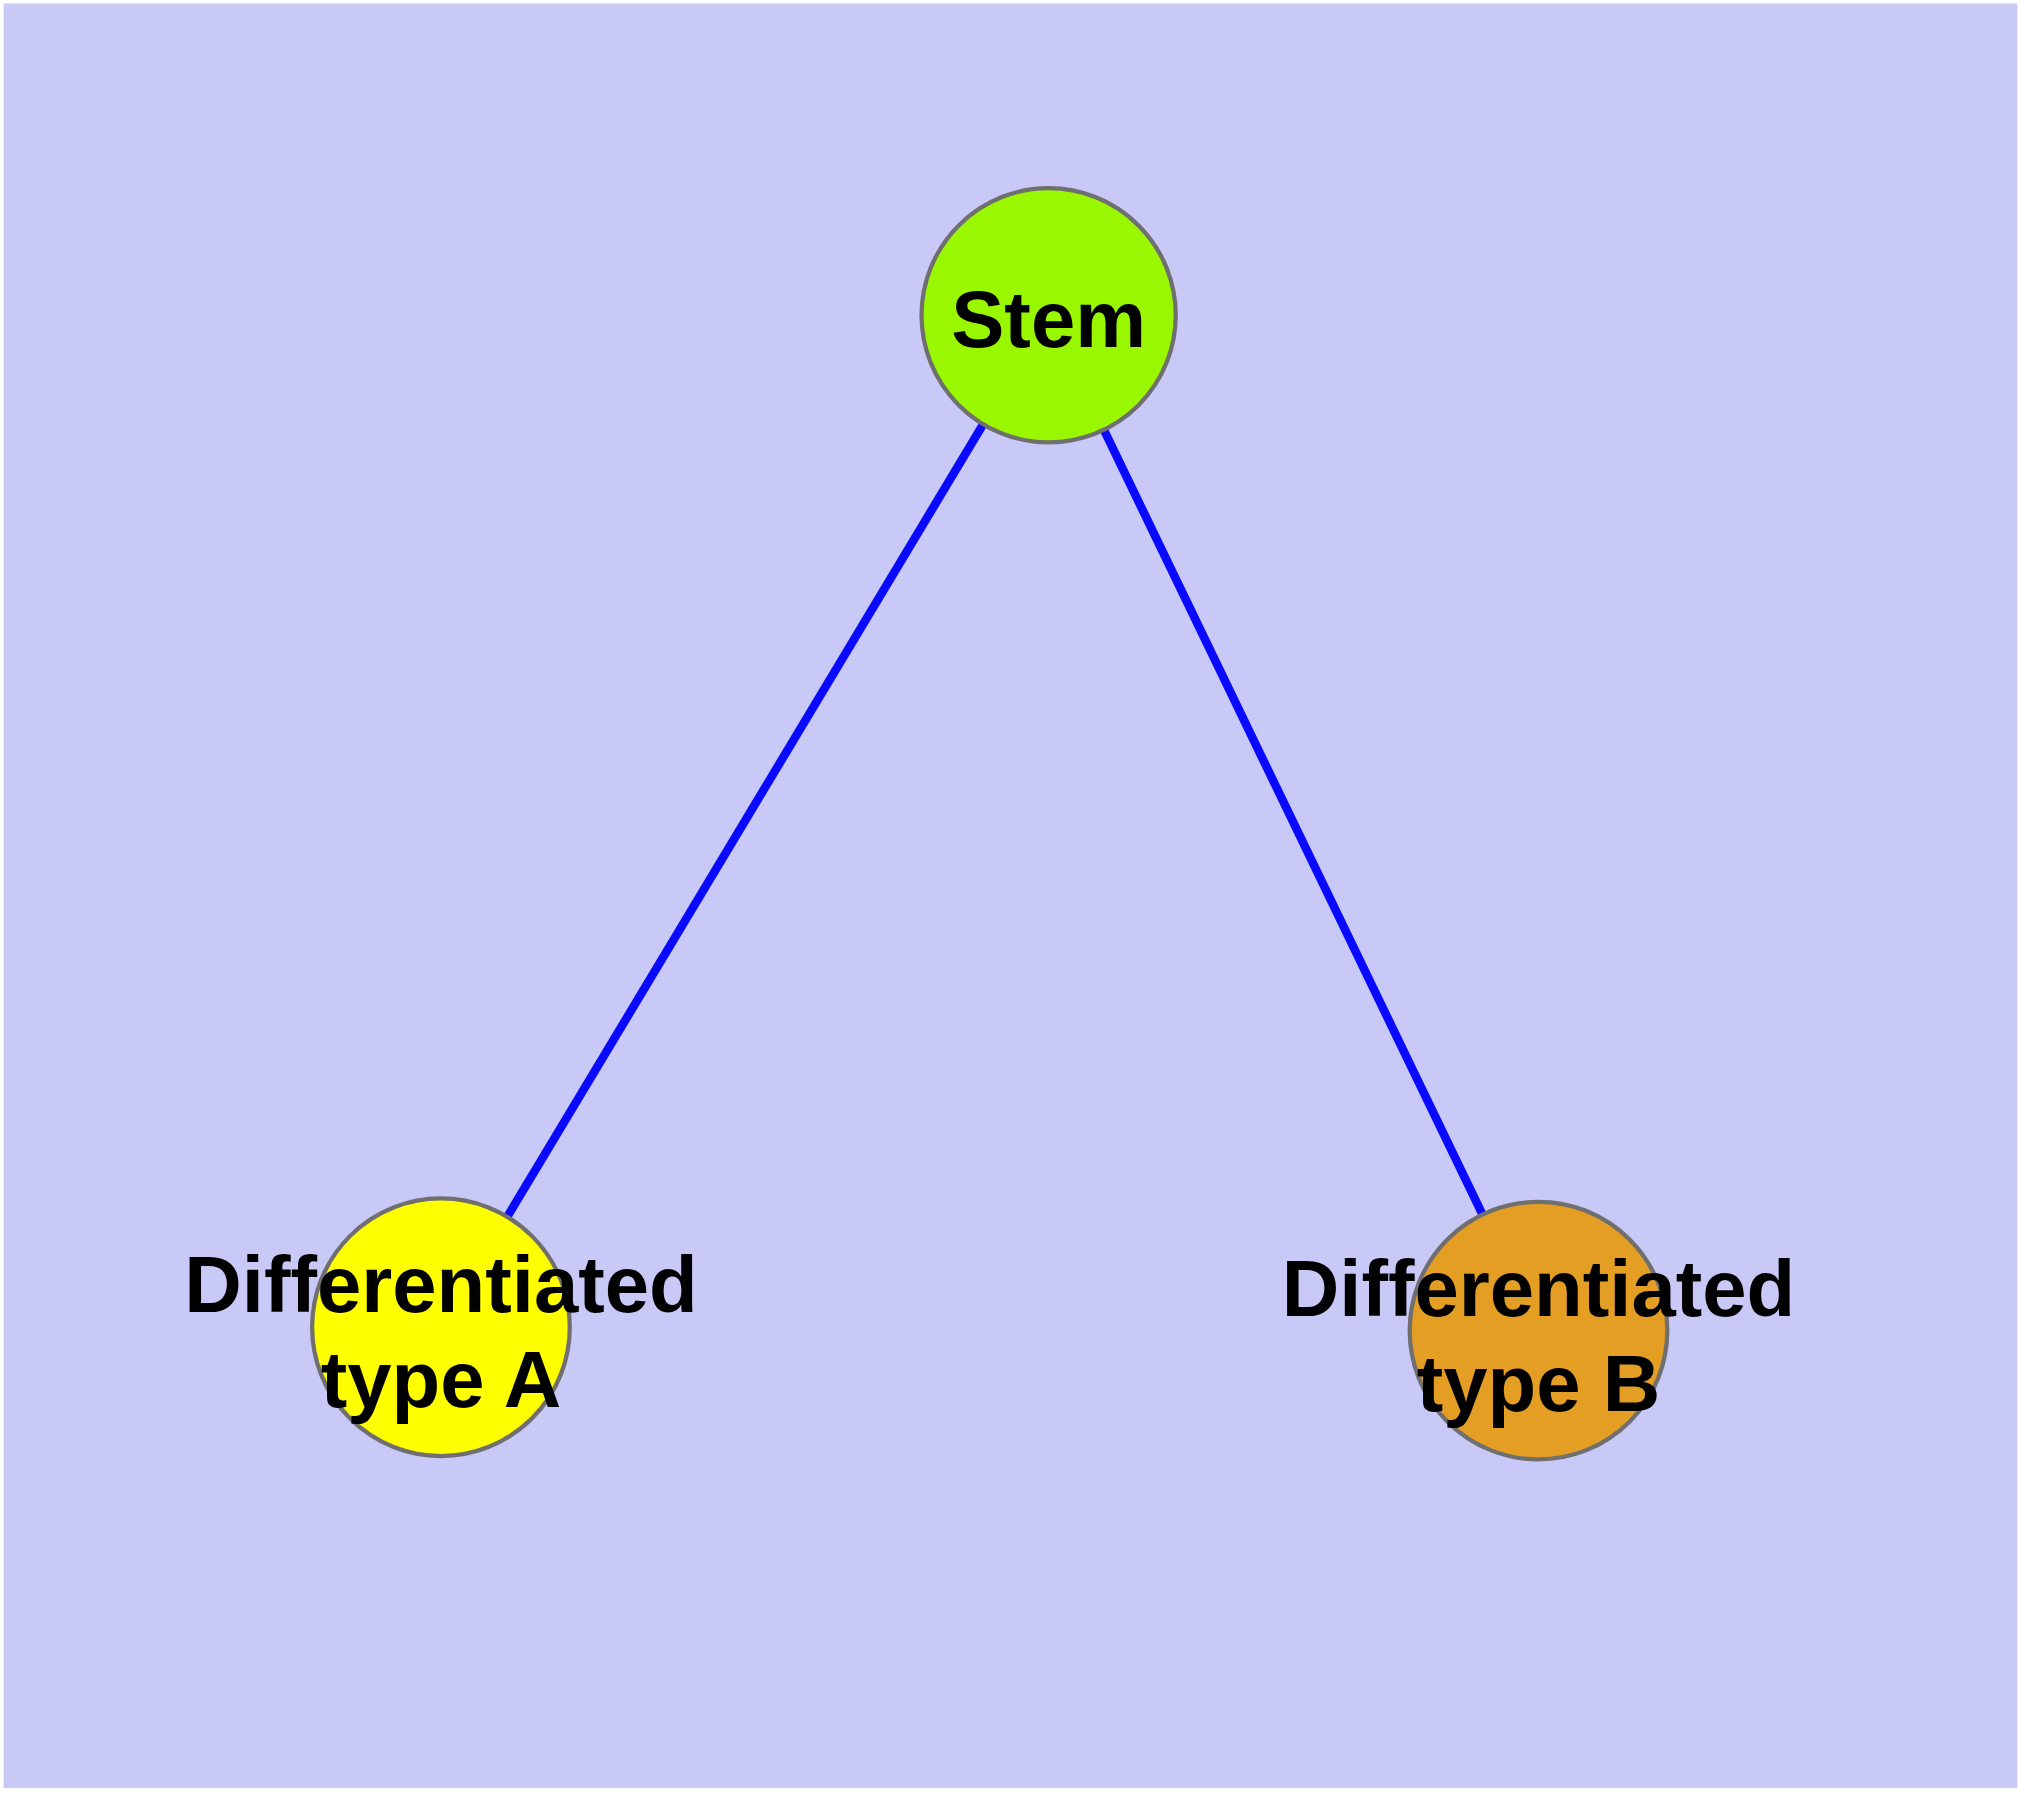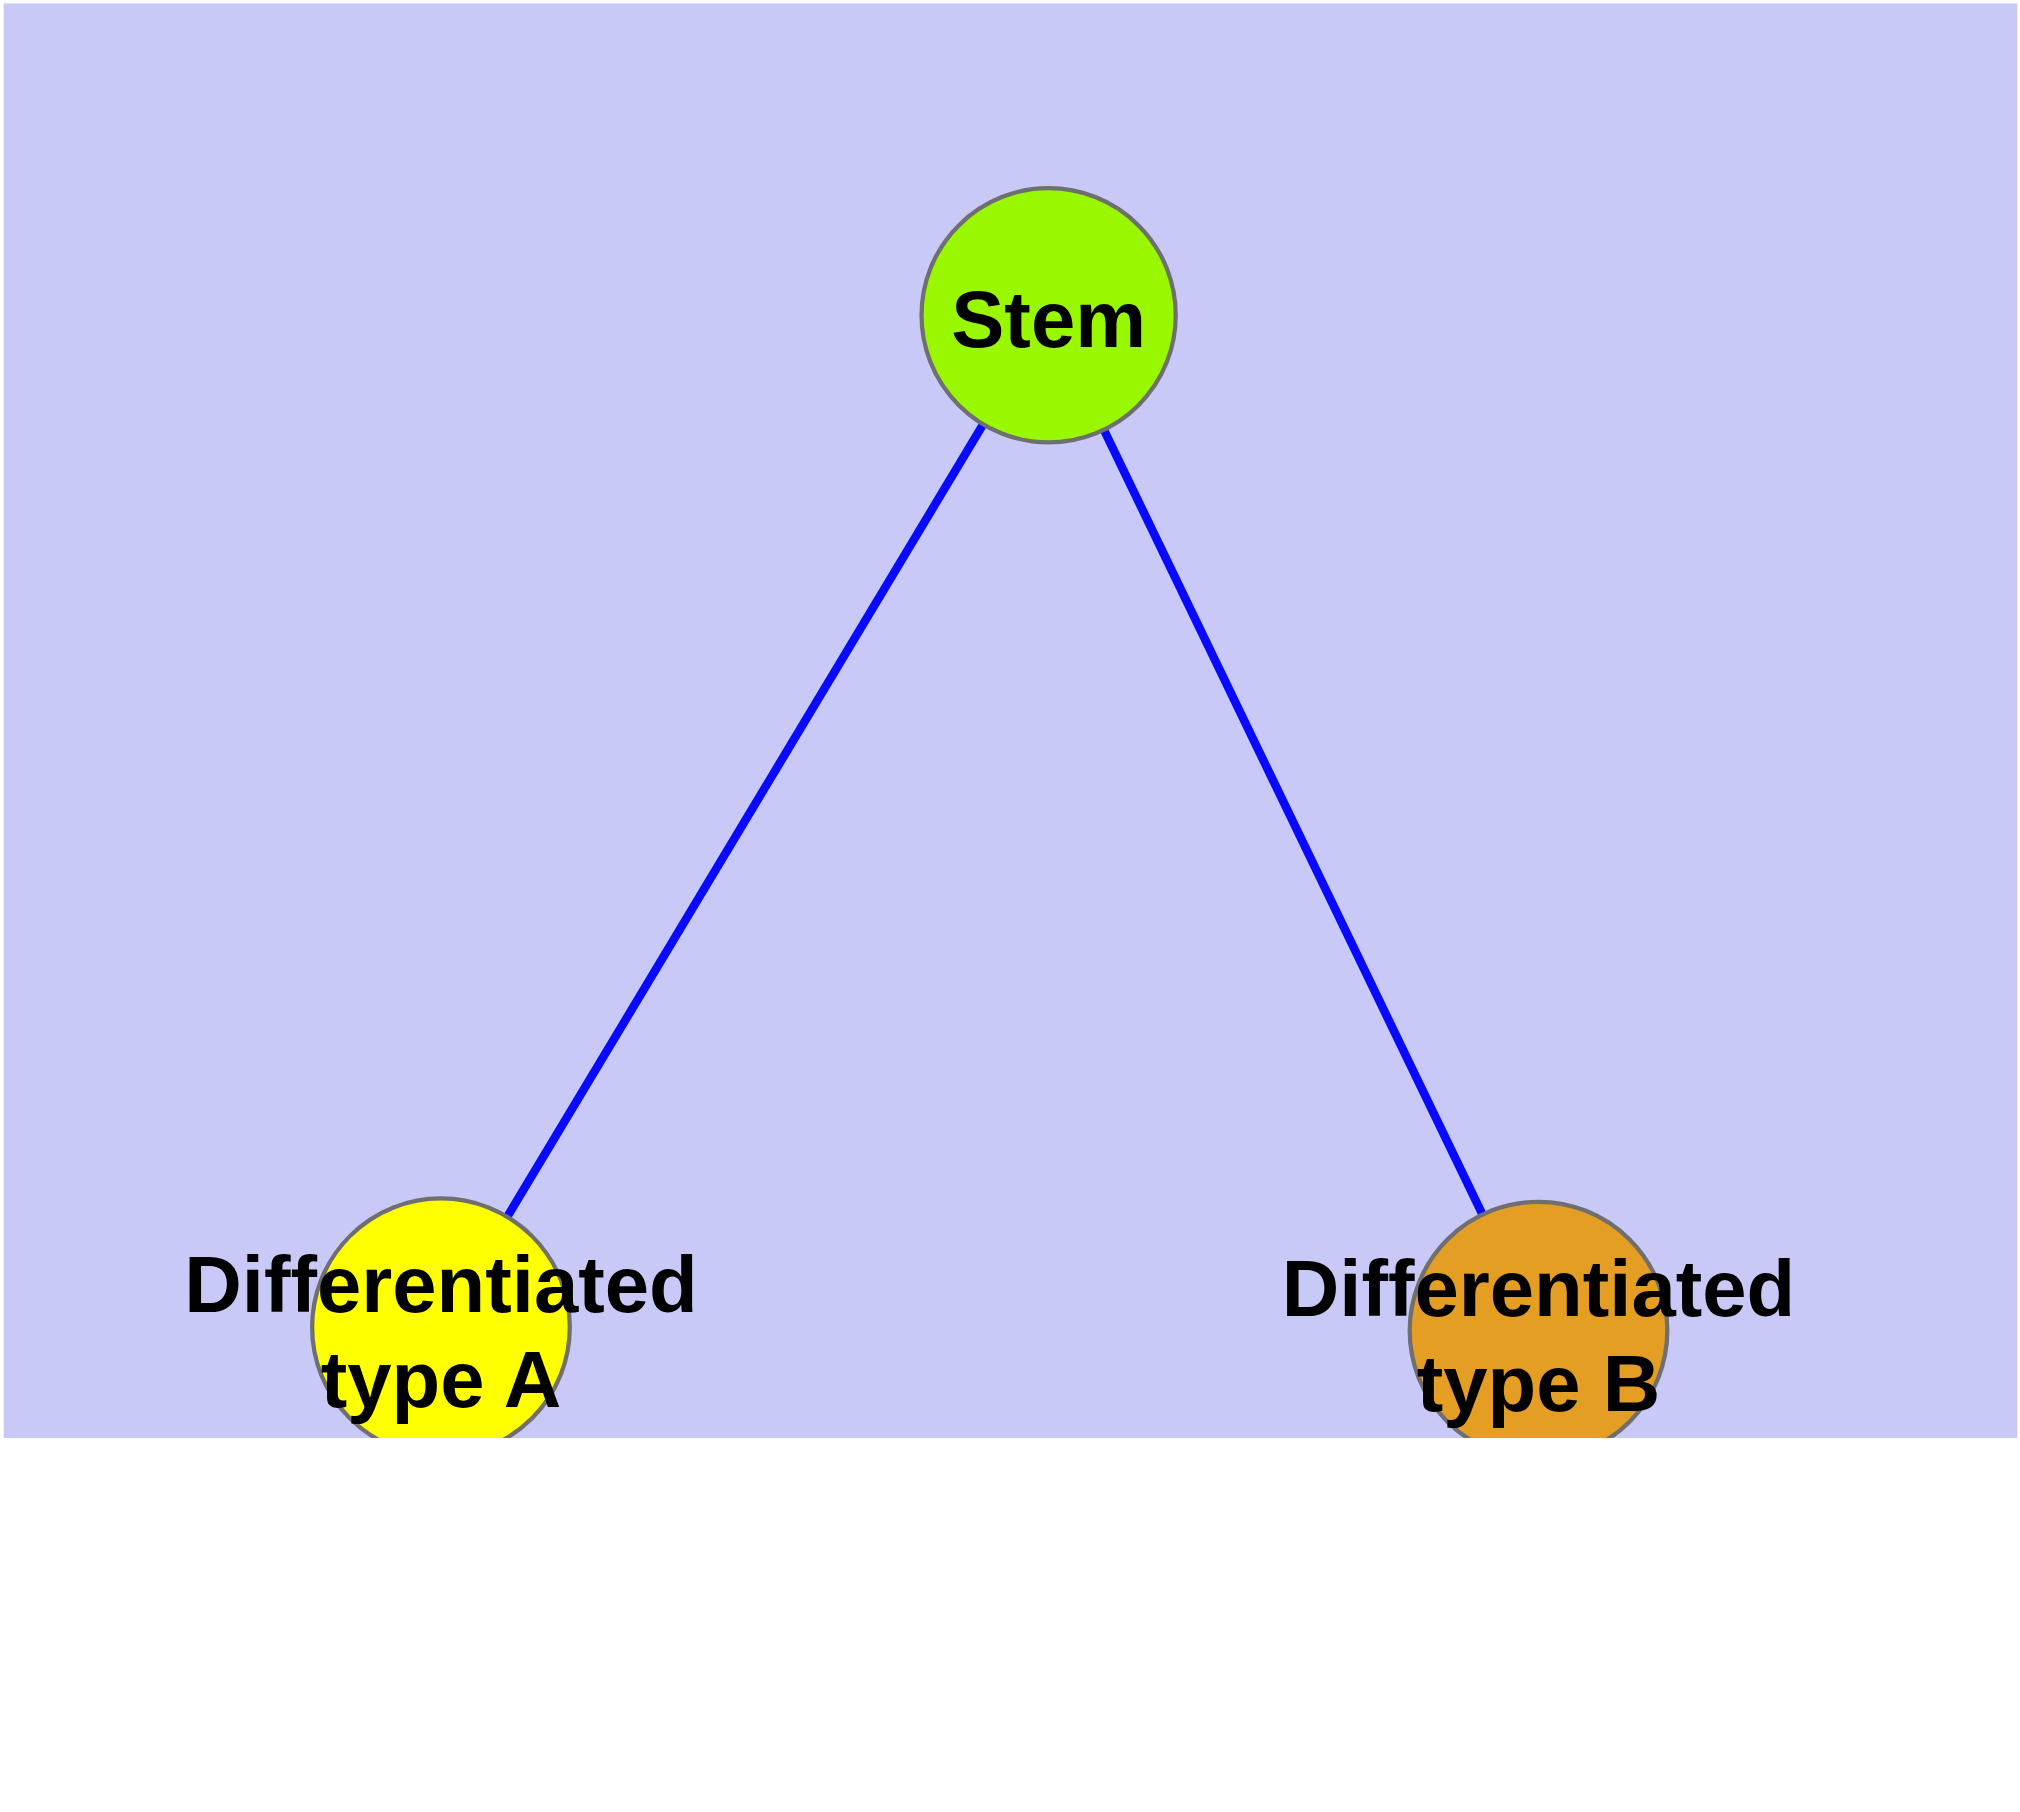--- a/index.html
+++ b/index.html
@@ -4,21 +4,21 @@
 <style>
   html, body {
     margin: 0;
     padding: 0;
     background: #ffffff;
     font-family: "Liberation Sans", sans-serif;
   }
   .stage {
     position: relative;
     width: 2021px;
-    height: 1438px;
+    height: 1788px;
     background: #ffffff;
     overflow: hidden;
     text-decoration: underline;
   }
   svg { display: block; }
   .node-circle {
     stroke-width: 5px;
   }
   .edge-line {
     stroke-width: 10px;

